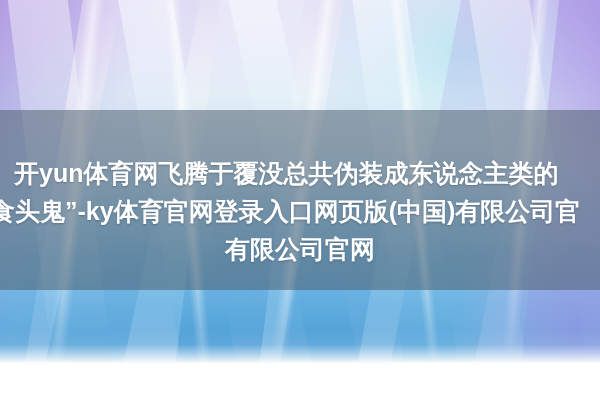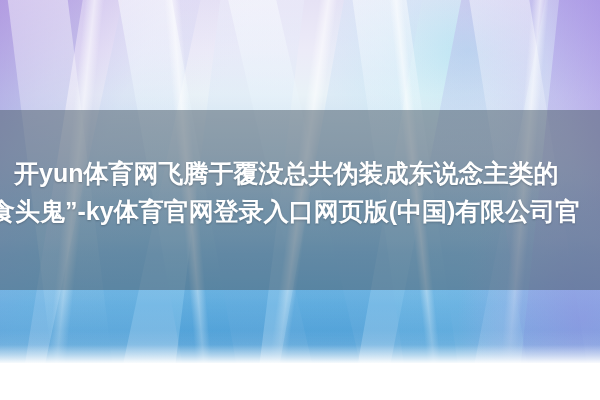--- a/index.html
+++ b/index.html
@@ -184,15 +184,16 @@
 
   <div class="wash wash-blue-bottom"></div>
   <div class="wash wash-violet-bottomright"></div>
   <div class="wash wash-bottom-fade"></div>
 
   <div class="caption-band"></div>
 
   <div class="caption-text">
     <span class="cap-line cap-line-1">开yun体育网飞腾于覆没总共伪装成东说念主类的</span>
     <span class="cap-line cap-line-2">食头鬼”-ky体育官网登录入口网页版(中国)有限公司官</span>
+    <span class="cap-line cap-line-3">有限公司官网</span>
   </div>
 
 </div>
 
 </body></html>

